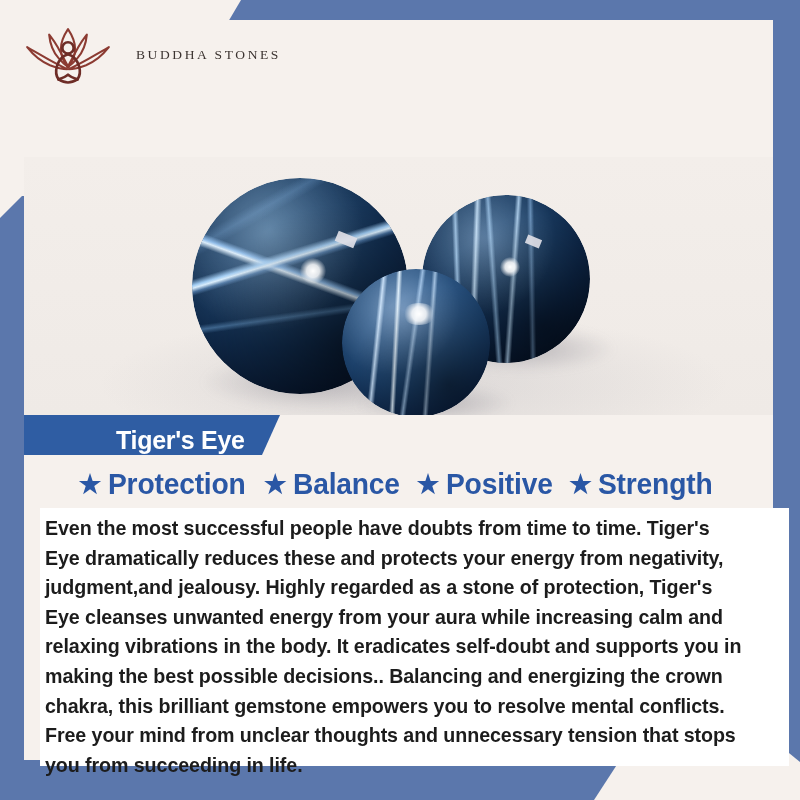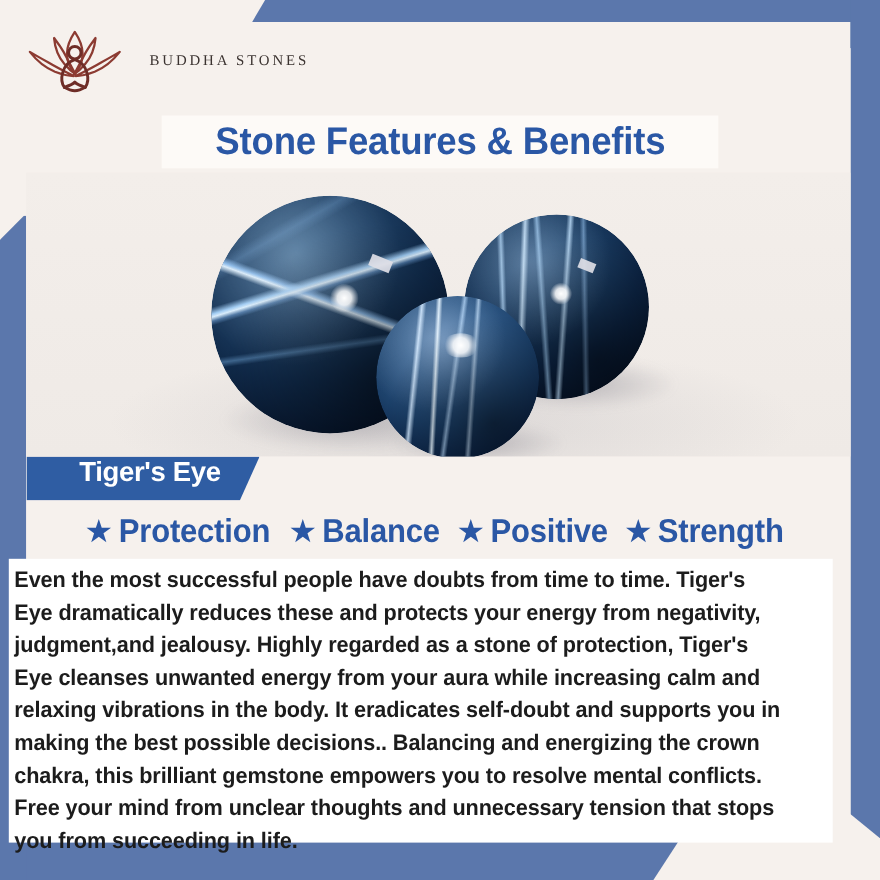--- a/index.html
+++ b/index.html
@@ -251,21 +251,22 @@
     position: absolute;
     left: 24px;
     top: 415px;
     width: 212px;
     height: 40px;
     background: #2f5da3;
     -webkit-clip-path: polygon(0 0, 100% 0, calc(100% - 18px) 100%, 0 100%);
     clip-path: polygon(0 0, 100% 0, calc(100% - 18px) 100%, 0 100%);
     z-index: 6;
     display: flex;
-    align-items: flex-start;
+    align-items: flex-end;
+    padding-left: 44px;
   }
   .name-tag-text {
     margin-left: 48px;
     color: #ffffff;
     font-size: 25px;
     font-weight: bold;
     letter-spacing: -0.3px;
     white-space: nowrap;
   }
 
@@ -299,21 +300,21 @@
     font-weight: bold;
     transform: scaleX(0.94);
     transform-origin: left center;
     letter-spacing: -0.2px;
   }
   .benefit + .benefit { margin-left: 8px; }
 
   
   .desc-card {
     position: absolute;
-    left: 8px;
+    left: 40px;
     top: 508px;
     width: 749px;
     height: 258px;
     background: #ffffff;
     z-index: 6;
     box-sizing: border-box;
     padding: 6px 14px 0 5px;
   }
   .desc-text {
     font-family: "Liberation Sans Narrow", "Liberation Sans", sans-serif;
@@ -351,23 +352,20 @@
         <circle cx="85" cy="33" r="7.2"></circle>
         <path d="M85 41 C78 43, 73 49, 71 56 C69 63, 70 69, 73 73"></path>
         <path d="M85 41 C92 43, 97 49, 99 56 C101 63, 100 69, 97 73"></path>
         <path d="M73 73 C78 76, 83 77, 85 77 C87 77, 92 76, 97 73"></path>
         <path d="M73 73 C79 71, 83 69, 85 67 C87 69, 91 71, 97 73"></path>
       </g>
     </svg>
     <div class="brand-name">BUDDHA STONES</div>
   </div>
 
-  <div class="title-banner">
-    <div class="title-text">Stone Features &amp; Benefits</div>
-  </div>
 
   <div class="photo">
     <div class="photo-scene"></div>
 
     <div class="shadow-blob" id="shadow-medium"></div>
     <div class="shadow-blob" id="shadow-large"></div>
     <div class="shadow-blob" id="shadow-small"></div>
 
     <div class="sphere" id="sphere-medium">
       <div class="body"></div>

